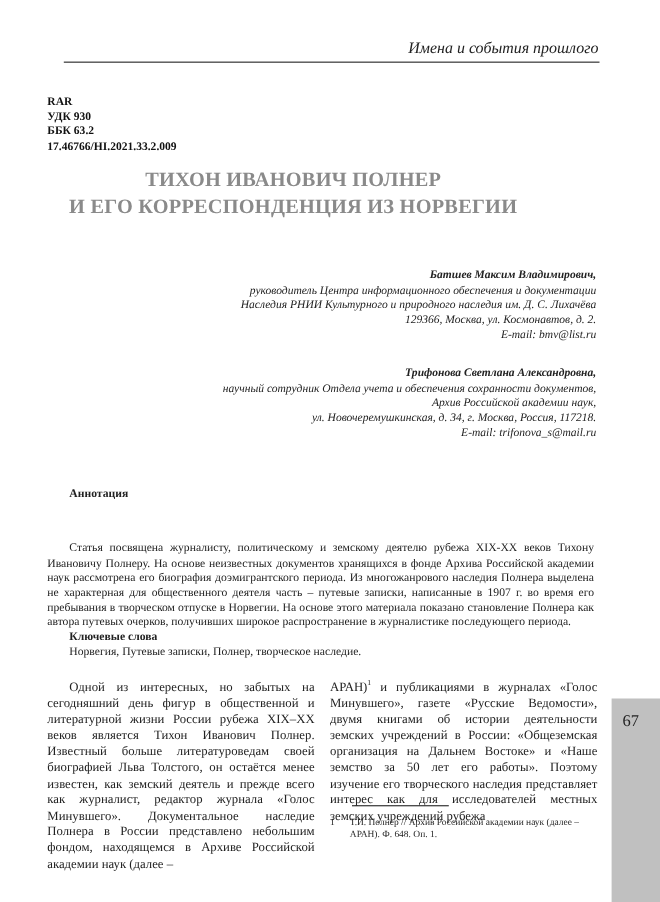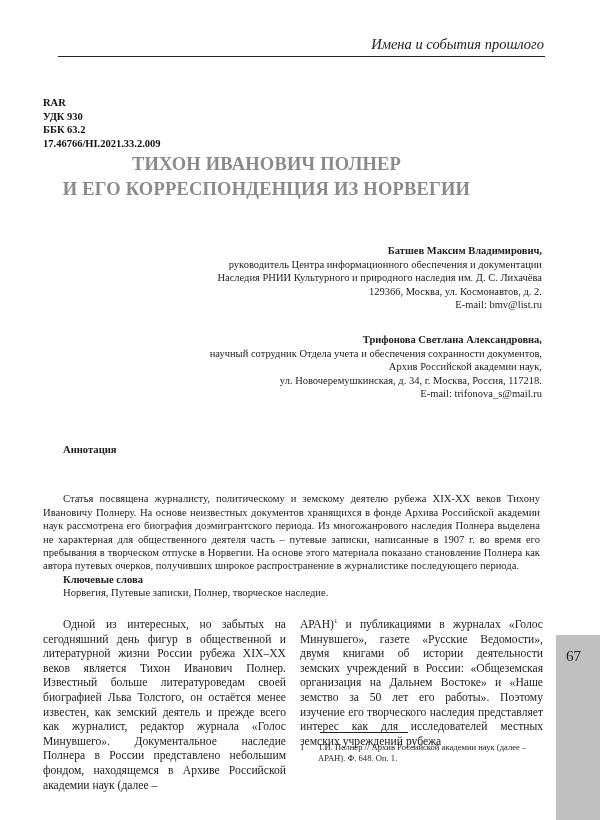--- a/index.html
+++ b/index.html
@@ -3,26 +3,26 @@
 <meta charset="utf-8">
 <style>
   html, body { margin: 0; padding: 0; background: #ffffff; }
   body { width: 600px; height: 820px; position: relative; overflow: hidden;
          font-family: "Liberation Serif", "DejaVu Serif", serif; color: #1a1a1a; }
   .abs { position: absolute; }
 
   .running-head { top: 36px; right: 56px; font-style: italic; font-size: 14.5px; color: #222; }
   .head-rule { top: 56px; left: 58px; width: 487px; height: 1px; background: #222; }
 
-  .meta { top: 96px; left: 43px; font-weight: bold; font-size: 10.5px; line-height: 13.7px; color: #111; }
+  .meta { top: 86px; left: 43px; font-weight: bold; font-size: 10.5px; line-height: 13.7px; color: #111; }
 
   .title { top: 152px; left: 0; width: 533px; text-align: center; font-weight: bold;
            font-size: 18.5px; line-height: 25px; color: #8a8a8a; letter-spacing: 0.2px; }
 
-  .author { right: 58px; text-align: right; font-size: 10.5px; line-height: 13.5px; color: #222; }
+  .author { right: 58px; text-align: right; font-size: 10.5px; line-height: 13.5px; color: #222; font-style: italic; }
   .author .name { font-weight: bold; }
   .author1 { top: 244px; }
   .author2 { top: 333px; }
 
   .abstract { top: 443px; left: 43px; width: 497px; font-size: 10.6px; line-height: 13.4px; color: #222; }
   .abstract .hdr { font-weight: bold; padding-left: 20px; }
   .abstract .para { text-align: justify; text-indent: 20px; margin-top: 36px; }
   .abstract .kw { padding-left: 20px; }
 
   .col { font-size: 11.6px; line-height: 14.6px; text-align: justify; color: #222; }

